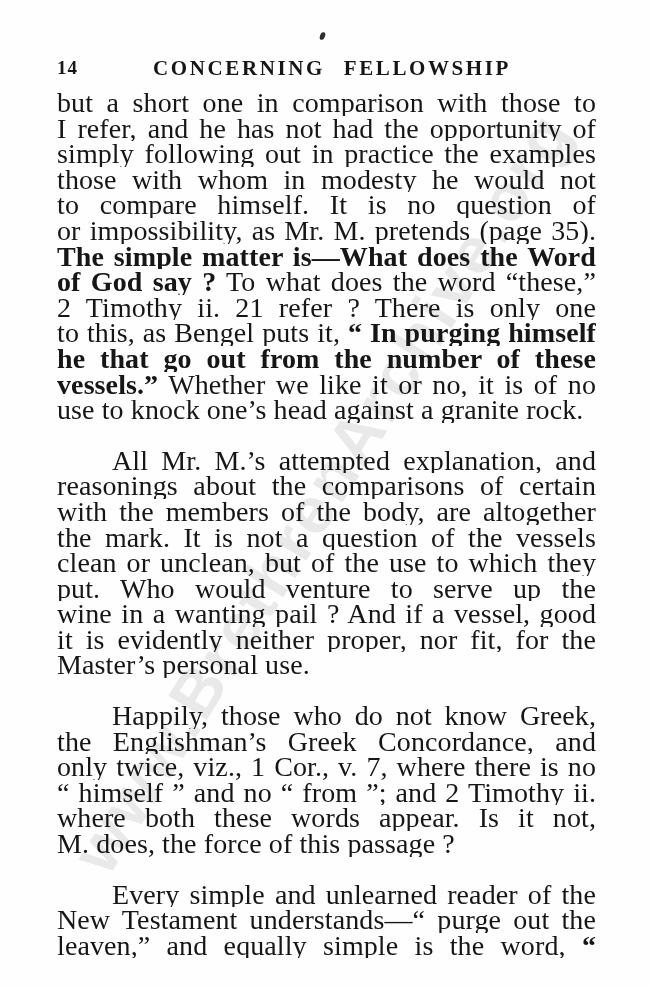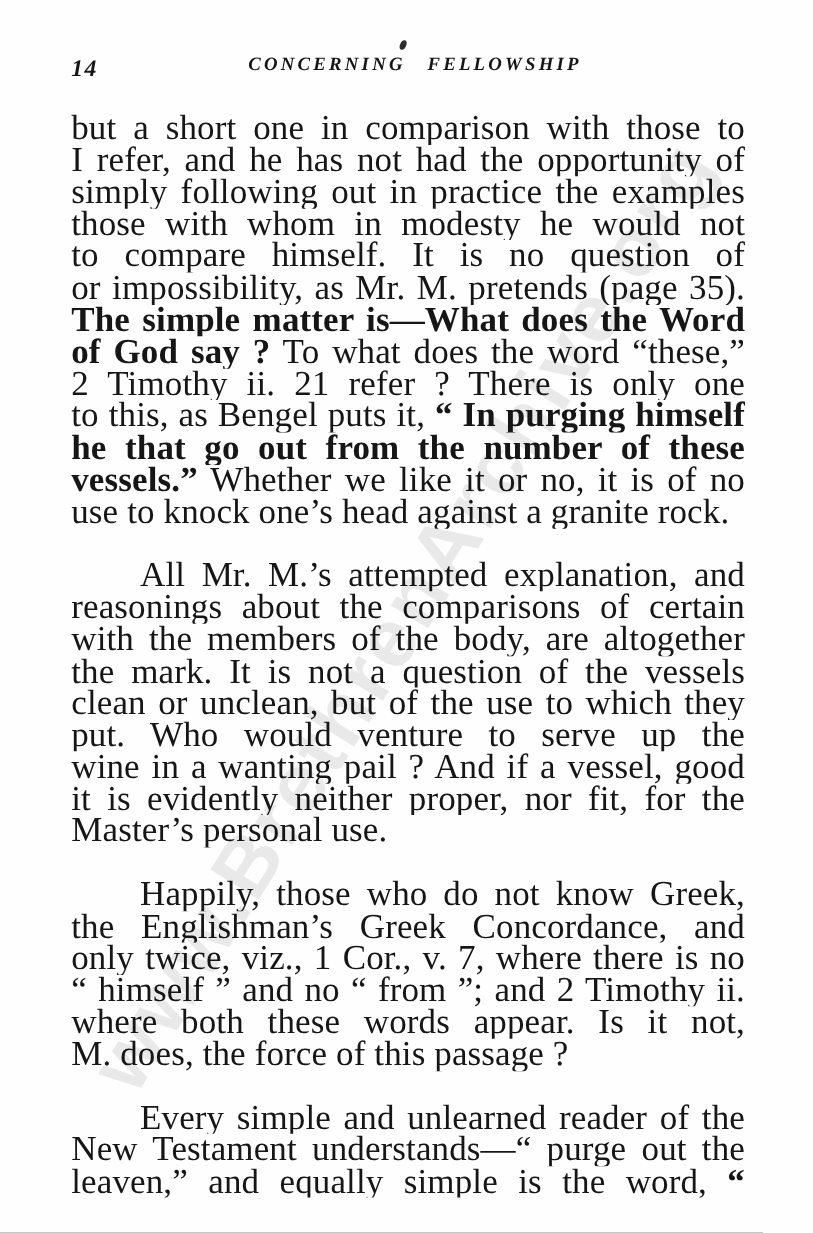--- a/index.html
+++ b/index.html
@@ -29,32 +29,31 @@
     position:absolute;
     left:320px; top:32px;
     width:5px; height:8px;
     border-radius:60% 40% 60% 40%;
     background:#2e2e2e;
     transform:rotate(14deg);
     z-index:2;
   }
   .running-head {
     position:absolute;
-    top:44px; left:57px; right:55px;
+    top:56px; left:57px; right:55px;
     height:24px;
     z-index:2;
-    font-style:italic;
   }
   .pagenum {
     position:absolute; left:0; top:1px;
     font-size:19px; font-weight:bold; letter-spacing:1px;
   }
   .head-title {
     display:block; text-align:center;
-    font-size:15px; font-weight:bold;
+    font-size:21px; font-weight:bold;
     letter-spacing:2.6px; word-spacing:11px;
     transform:translateX(6px);
   }
   .body-text {
     position:absolute;
     top:90px; left:57px; right:54px;
     z-index:1;
     font-size:28px;
     line-height:25.6px;
     letter-spacing:0.1px;

